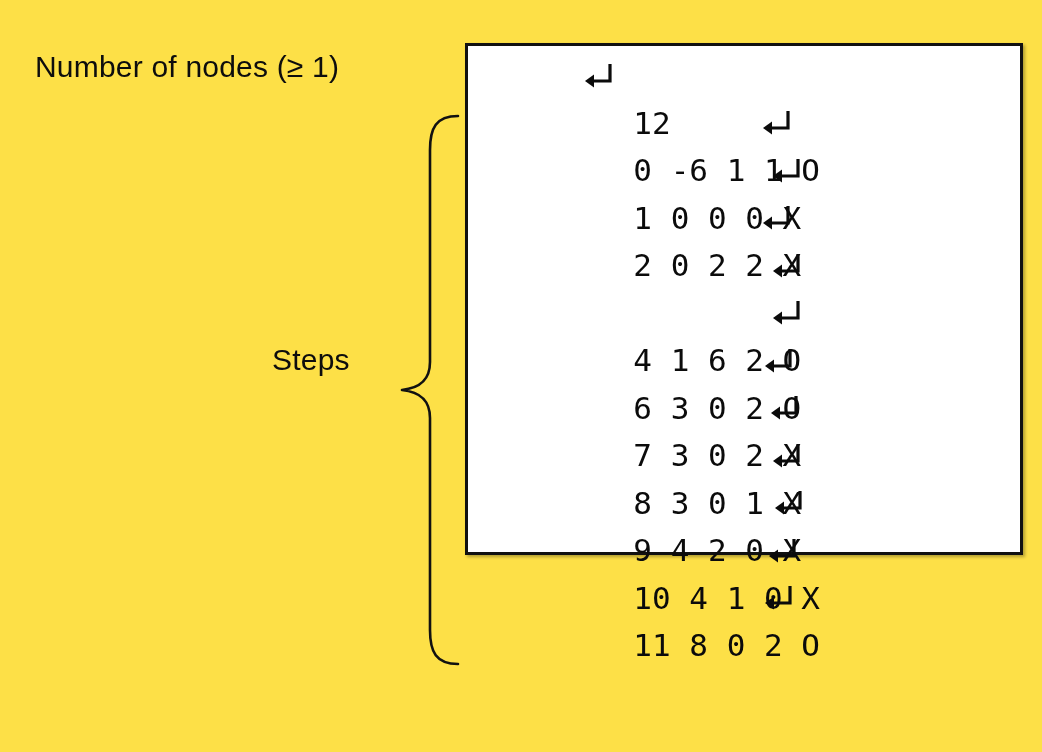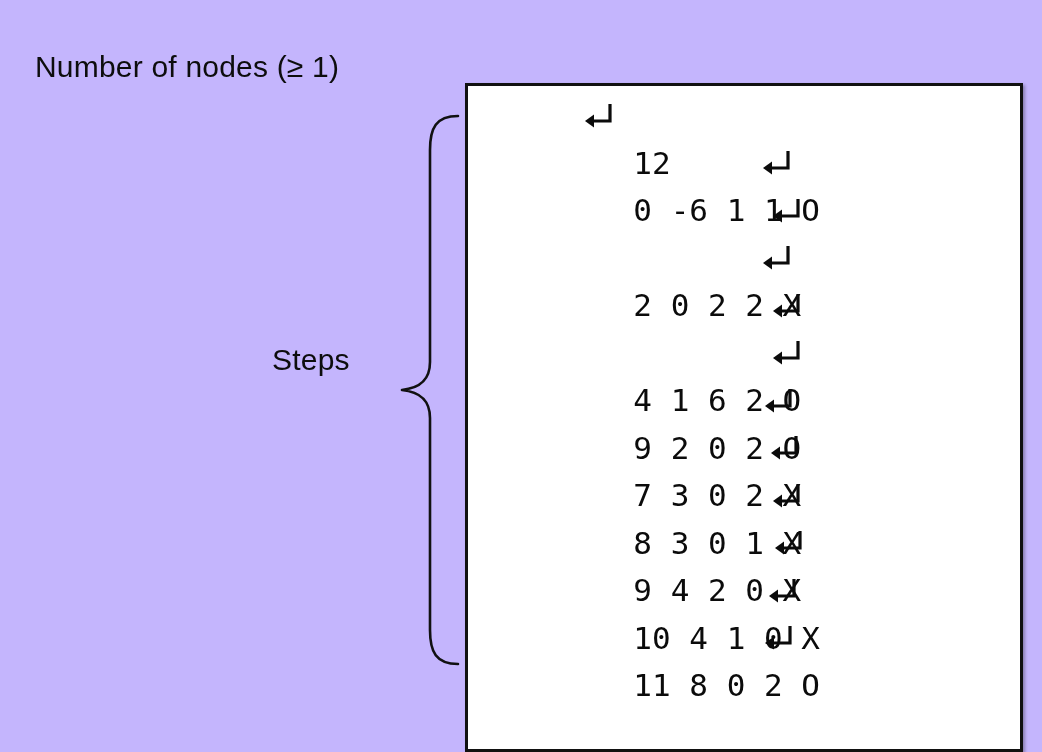--- a/index.html
+++ b/index.html
@@ -4,21 +4,21 @@
 <style>
   html, body {
     margin: 0;
     padding: 0;
     background: #ffffff;
   }
   #canvas {
     position: relative;
     width: 1042px;
     height: 752px;
-    background: #c4b5fd;
+    background: #fde047;
     overflow: hidden;
     font-family: "Liberation Sans", sans-serif;
   }
 
   
   .annot {
     position: absolute;
     color: #0d0d0d;
     font-family: "Liberation Sans", sans-serif;
     font-weight: 400;
@@ -47,26 +47,25 @@
     width: 66px;
     height: 556px;
   }
 
   
   #code-box {
     position: absolute;
     left: 465px;
     top: 43px;
     width: 558px;
-    height: 669px;
+    height: 512px;
     background: #ffffff;
     border: 3px solid #111111;
     box-sizing: border-box;
     box-shadow: 2px 2px 3px rgba(0,0,0,0.30);
-    margin-top: 40px;
   }
   #code-lines {
     position: absolute;
     left: 16px;
     top: 6px;
     right: 0;
     bottom: 0;
   }
   .code-line {
     position: relative;
@@ -122,20 +121,21 @@
 
       <div class="code-line">
         <span class="code-text">0 -6 1 1 O</span>
         <svg class="crsym" viewBox="0 0 30 30" style="left: 278px;">
           <path d="M 26,3 L 26,20 L 8,20" fill="none" stroke="#0b0b0b" stroke-width="3.2"></path>
           <path d="M 10,13.5 L 10,26.5 L 1,20 Z" fill="#0b0b0b"></path>
         </svg>
       </div>
 
       <div class="code-line">
+        <span class="code-text">1 0 0 0 X</span>
         <svg class="crsym" viewBox="0 0 30 30" style="left: 288px;">
           <path d="M 26,3 L 26,20 L 8,20" fill="none" stroke="#0b0b0b" stroke-width="3.2"></path>
           <path d="M 10,13.5 L 10,26.5 L 1,20 Z" fill="#0b0b0b"></path>
         </svg>
       </div>
 
       <div class="code-line">
         <span class="code-text">2 0 2 2 X</span>
         <svg class="crsym" viewBox="0 0 30 30" style="left: 278px;">
           <path d="M 26,3 L 26,20 L 8,20" fill="none" stroke="#0b0b0b" stroke-width="3.2"></path>
@@ -153,21 +153,21 @@
       <div class="code-line">
         <span class="code-text">4 1 6 2 O</span>
         <svg class="crsym" viewBox="0 0 30 30" style="left: 288px;">
           <path d="M 26,3 L 26,20 L 8,20" fill="none" stroke="#0b0b0b" stroke-width="3.2"></path>
           <path d="M 10,13.5 L 10,26.5 L 1,20 Z" fill="#0b0b0b"></path>
         </svg>
       </div>
 
 
       <div class="code-line">
-        <span class="code-text">9 2 0 2 O</span>
+        <span class="code-text">6 3 0 2 O</span>
         <svg class="crsym" viewBox="0 0 30 30" style="left: 280px;">
           <path d="M 26,3 L 26,20 L 8,20" fill="none" stroke="#0b0b0b" stroke-width="3.2"></path>
           <path d="M 10,13.5 L 10,26.5 L 1,20 Z" fill="#0b0b0b"></path>
         </svg>
       </div>
 
       <div class="code-line">
         <span class="code-text">7 3 0 2 X</span>
         <svg class="crsym" viewBox="0 0 30 30" style="left: 286px;">
           <path d="M 26,3 L 26,20 L 8,20" fill="none" stroke="#0b0b0b" stroke-width="3.2"></path>

